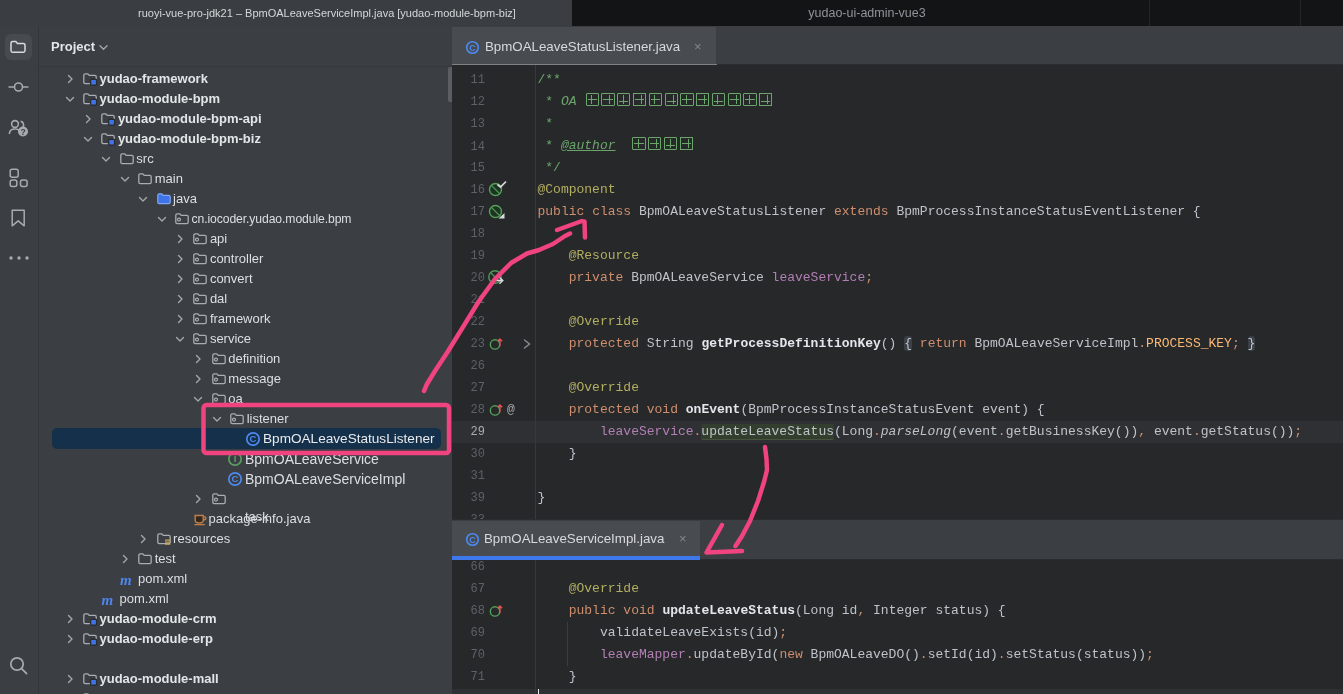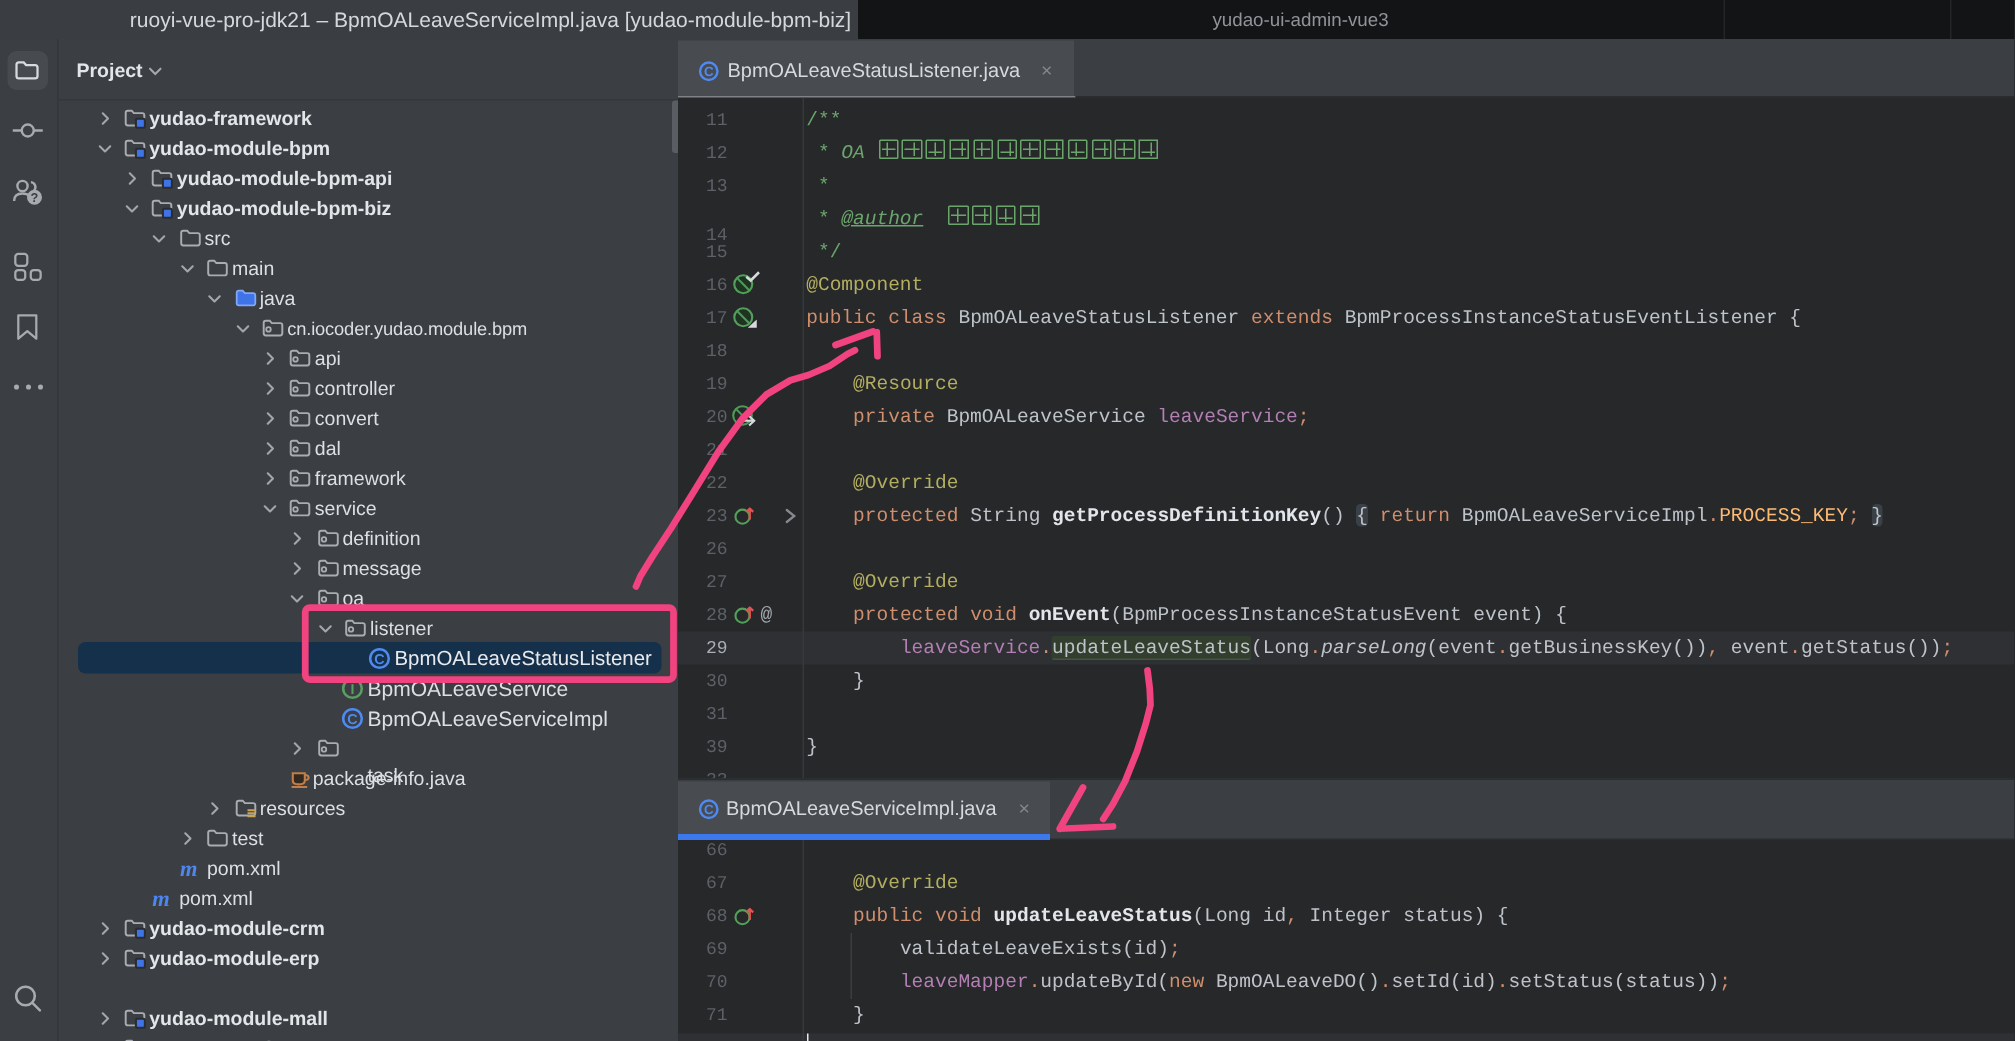--- a/index.html
+++ b/index.html
@@ -68,21 +68,21 @@
           <path d="M3.6 3.6 L12.4 12.4" stroke="#4F9A57" stroke-width="1.5"></path>
         </symbol>
 <symbol id="i-ovr" viewBox="0 0 16 16">
           <circle cx="6.4" cy="9" r="5" fill="none" stroke="#52A05A" stroke-width="1.5"></circle>
           <path d="M11.6 11 V3.4 M9.2 5.6 l2.4-2.4 2.4 2.4" fill="none" stroke="#E35252" stroke-width="1.6" stroke-linejoin="round"></path>
         </symbol>
 </defs>
 </svg>
 <div class="abs" style="left:0;top:0;width:1343px;height:26px;background:#131416"></div>
     <div class="abs" style="left:0;top:0;width:572px;height:26px;background:#3A3E42"></div>
-    <div class="abs" style="left:41px;top:0;width:572px;height:26px;line-height:26px;text-align:center;font-size:14px;color:#D5D8DB">ruoyi-vue-pro-jdk21 – BpmOALeaveServiceImpl.java [yudao-module-bpm-biz]</div>
+    <div class="abs" style="left:41px;top:0;width:572px;height:26px;line-height:26px;text-align:center;font-size:11px;color:#D5D8DB">ruoyi-vue-pro-jdk21 – BpmOALeaveServiceImpl.java [yudao-module-bpm-biz]</div>
     <div class="abs" style="left:572px;top:0;width:590px;height:26px;line-height:26px;text-align:center;font-size:12.5px;color:#909399">yudao-ui-admin-vue3</div>
     <div class="abs" style="left:1149px;top:0;width:1px;height:26px;background:#232527"></div>
     <div class="abs" style="left:1300px;top:0;width:1px;height:26px;background:#232527"></div>
     <div class="abs" style="left:0;top:26px;width:452px;height:668px;background:#3B3F43"></div>
     <div class="abs" style="left:452px;top:26px;width:891px;height:39px;background:#3B3F43"></div>
     <div class="abs" style="left:38px;top:26px;width:1px;height:668px;background:#33363A"></div>
     <div class="abs" style="left:39px;top:66px;width:413px;height:1px;background:#34373B"></div>
     <div class="abs" style="left:5px;top:34px;width:27px;height:26px;border-radius:6px;background:#474B50"></div>
     <svg class="abs" style="left:10px;top:40px" width="17" height="14">
       <path d="M1 3.2 q0-1.6 1.6-1.6 h3.2 l1.6 1.8 h6 q1.6 0 1.6 1.6 v5.6 q0 1.6-1.6 1.6 h-10.8 q-1.6 0-1.6-1.6 z" fill="none" stroke="#D7DADE" stroke-width="1.5"></path>
@@ -390,21 +390,21 @@
     <div class="abs" style="left:694px;top:36px;height:22px;line-height:22px;font-size:13px;color:#84888D">×</div>
     <div class="abs" style="left:452px;top:65px;width:891px;height:454px;overflow:hidden;background:#26282A">
       <div class="abs" style="left:0;top:355.5px;width:891px;height:22px;background:#2E3034"></div>
       <div class="abs" style="left:82.5px;top:0;width:1px;height:454px;background:#35383C"></div>
       <div class="lnum" style="left:0;top:3.5px;color:#5D6167">11</div>
       <pre class="code" style="left:85.5px;top:3.5px"><span class="dc">/**</span></pre>
       <div class="lnum" style="left:0;top:25.5px;color:#5D6167">12</div>
       <pre class="code" style="left:85.5px;top:25.5px"><span class="dc"> * <span class="it">OA</span> </span><span class="dc"><span class="cjk"></span><span class="cjk"></span><span class="cjk"></span><span class="cjk"></span><span class="cjk"></span><span class="cjk"></span><span class="cjk"></span><span class="cjk"></span><span class="cjk"></span><span class="cjk"></span><span class="cjk"></span><span class="cjk"></span></span></pre>
       <div class="lnum" style="left:0;top:47.5px;color:#5D6167">13</div>
       <pre class="code" style="left:85.5px;top:47.5px"><span class="dc"> *</span></pre>
-      <div class="lnum" style="left:0;top:81px;color:#5D6167">14</div>
+      <div class="lnum" style="left:0;top:71px;color:#5D6167">14</div>
       <pre class="code" style="left:85.5px;top:69.5px"><span class="dc"> * <span class="it" style="text-decoration:underline">@author</span>  </span><span class="dc"><span class="cjk"></span><span class="cjk"></span><span class="cjk"></span><span class="cjk"></span></span></pre>
       <div class="lnum" style="left:0;top:91.5px;color:#5D6167">15</div>
       <pre class="code" style="left:85.5px;top:91.5px"><span class="dc"> */</span></pre>
       <div class="lnum" style="left:0;top:113.5px;color:#5D6167">16</div>
       <pre class="code" style="left:85.5px;top:113.5px"><span class="an">@Component</span></pre>
       <div class="lnum" style="left:0;top:135.5px;color:#5D6167">17</div>
       <pre class="code" style="left:85.5px;top:135.5px"><span class="kw">public</span> <span class="kw">class</span> <span class="df">BpmOALeaveStatusListener</span> <span class="kw">extends</span> <span class="df">BpmProcessInstanceStatusEventListener {</span></pre>
       <div class="lnum" style="left:0;top:157.5px;color:#5D6167">18</div>
       <div class="lnum" style="left:0;top:179.5px;color:#5D6167">19</div>
       <pre class="code" style="left:85.5px;top:179.5px">    <span class="an">@Resource</span></pre>

